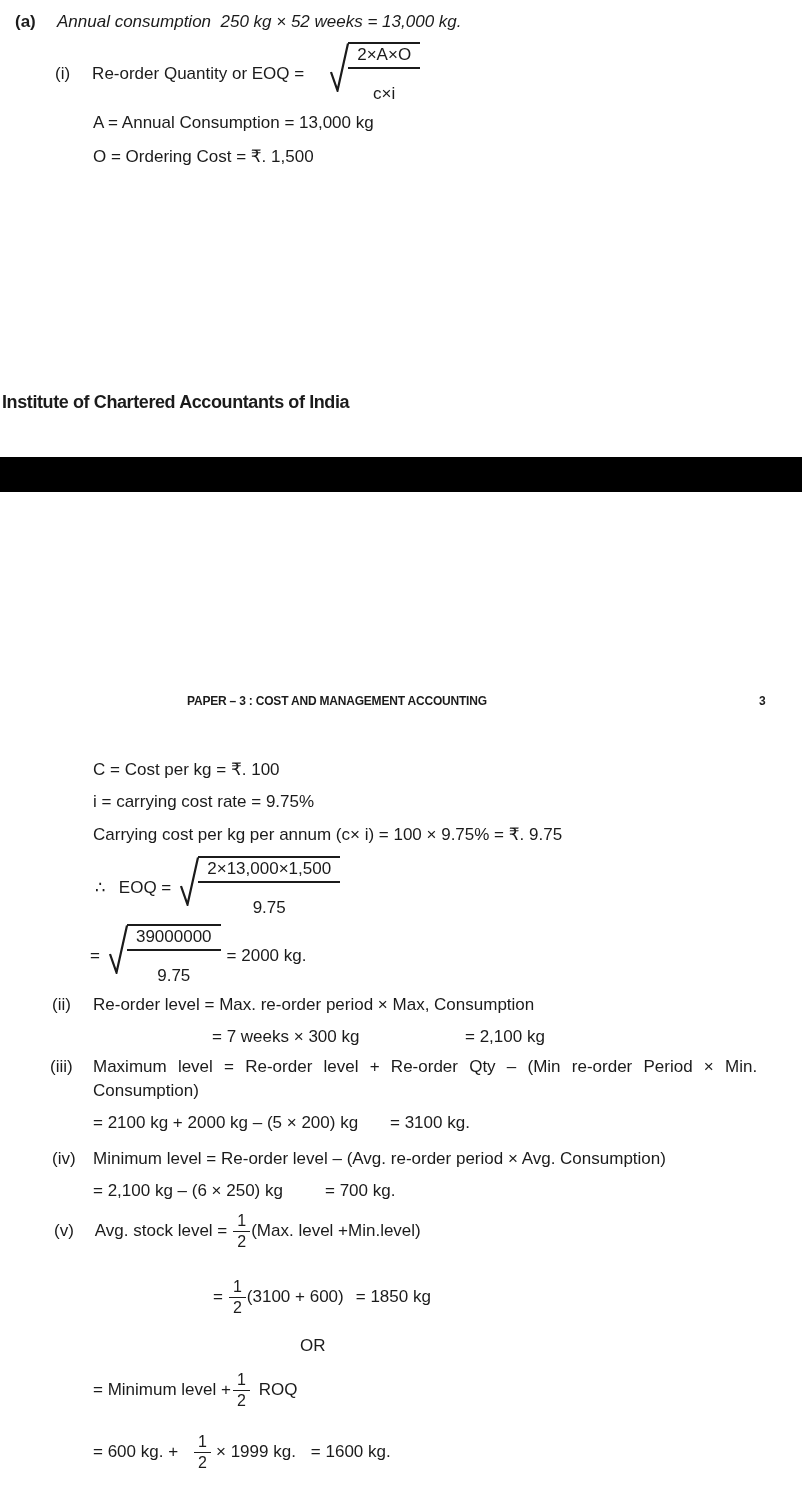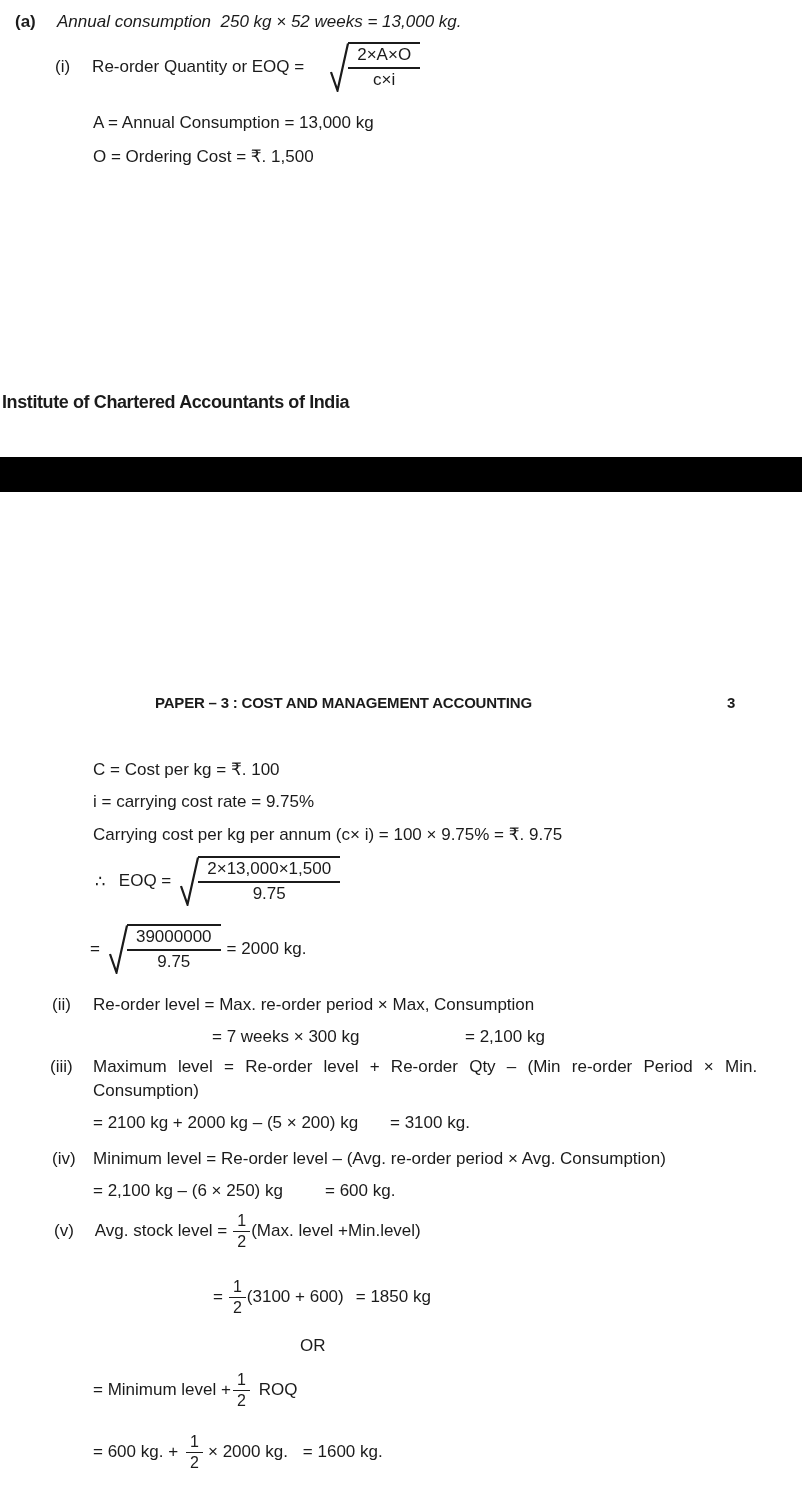--- a/index.html
+++ b/index.html
@@ -22,32 +22,32 @@
   .just { word-spacing: 6.5px; }
 
   
   .sqrt { display: inline-flex; align-items: flex-start; text-align: center; }
   .rad { display: block; }
   .frac {
     display: inline-flex; flex-direction: column; align-items: center;
     border-top: 2px solid #1b1b1b; margin-left: -2px;
   }
   .frac .num { border-bottom: 2px solid #1b1b1b; padding: 1px 9px 2px; }
-  .frac .den { padding: 1px 9px 1px; }
+  .frac .den { padding: 15px 9px 1px; }
 
   
   .sfrac {
     display: inline-flex; flex-direction: column; align-items: center;
     font-size: 16px; line-height: 1.12;
   }
   .sfrac .n { border-bottom: 1.6px solid #1b1b1b; padding: 0 4px 1px; }
   .sfrac .d { padding-top: 1px; }
 
   .bar { left: 0; top: 457px; width: 802px; height: 35px; background: #000000; }
-  .heading { font-size: 15px; letter-spacing: -0.2px; font-weight: bold; }
+  .heading { font-size: 12px; letter-spacing: -0.2px; font-weight: bold; margin-left: 32px; }
 </style>
 </head>
 <body>
 
 <div class="page">
 
   <span class="abs b" style="left:15px; top:12px">(a)</span>
   <span class="abs pre" style="left:57px; top:12px">Annual consumption  250 kg × 52 weeks = 13,000 kg.</span>
 
   <div class="abs row" style="left:55px; top:42px">
@@ -113,21 +113,21 @@
 
   <span class="abs" style="left:50px; top:1057px">(iii)</span>
   <span class="abs just" style="left:93px; top:1057px">Maximum level = Re-order level + Re-order Qty – (Min re-order Period × Min.</span>
   <span class="abs" style="left:93px; top:1081px">Consumption)</span>
   <span class="abs" style="left:93px; top:1113px">= 2100 kg + 2000 kg – (5 × 200) kg</span>
   <span class="abs" style="left:390px; top:1113px">= 3100 kg.</span>
 
   <span class="abs" style="left:52px; top:1149px">(iv)</span>
   <span class="abs" style="left:93px; top:1149px">Minimum level = Re-order level – (Avg. re-order period × Avg. Consumption)</span>
   <span class="abs" style="left:93px; top:1181px">= 2,100 kg – (6 × 250) kg</span>
-  <span class="abs" style="left:325px; top:1181px">= 600 kg.</span>
+  <span class="abs" style="left:325px; top:1181px">= 700 kg.</span>
 
   <div class="abs row" style="left:54px; top:1212px">
     <span style="margin-right:21px">(v)</span>
     <span style="margin-right:6px">Avg. stock level =</span>
     <span class="sfrac">
       <span class="n">1</span>
       <span class="d">2</span>
     </span>
     <span style="margin-left:1px">(Max. level +Min.level)</span>
   </div>
@@ -147,22 +147,22 @@
   <div class="abs row" style="left:93px; top:1371px">
     <span style="margin-right:2px">= Minimum level +</span>
     <span class="sfrac">
       <span class="n">1</span>
       <span class="d">2</span>
     </span>
     <span style="margin-left:9px">ROQ</span>
   </div>
 
   <div class="abs row" style="left:93px; top:1433px">
-    <span style="margin-right:8px">= 600 kg. +</span>
+    <span style="margin-right:16px">= 600 kg. +</span>
     <span class="sfrac">
       <span class="n">1</span>
       <span class="d">2</span>
     </span>
-    <span style="margin-left:5px; margin-right:15px">× 2000 kg.</span>
+    <span style="margin-left:5px; margin-right:15px">× 1999 kg.</span>
     <span>= 1600 kg.</span>
   </div>
 
 </div>
 
 </body></html>

